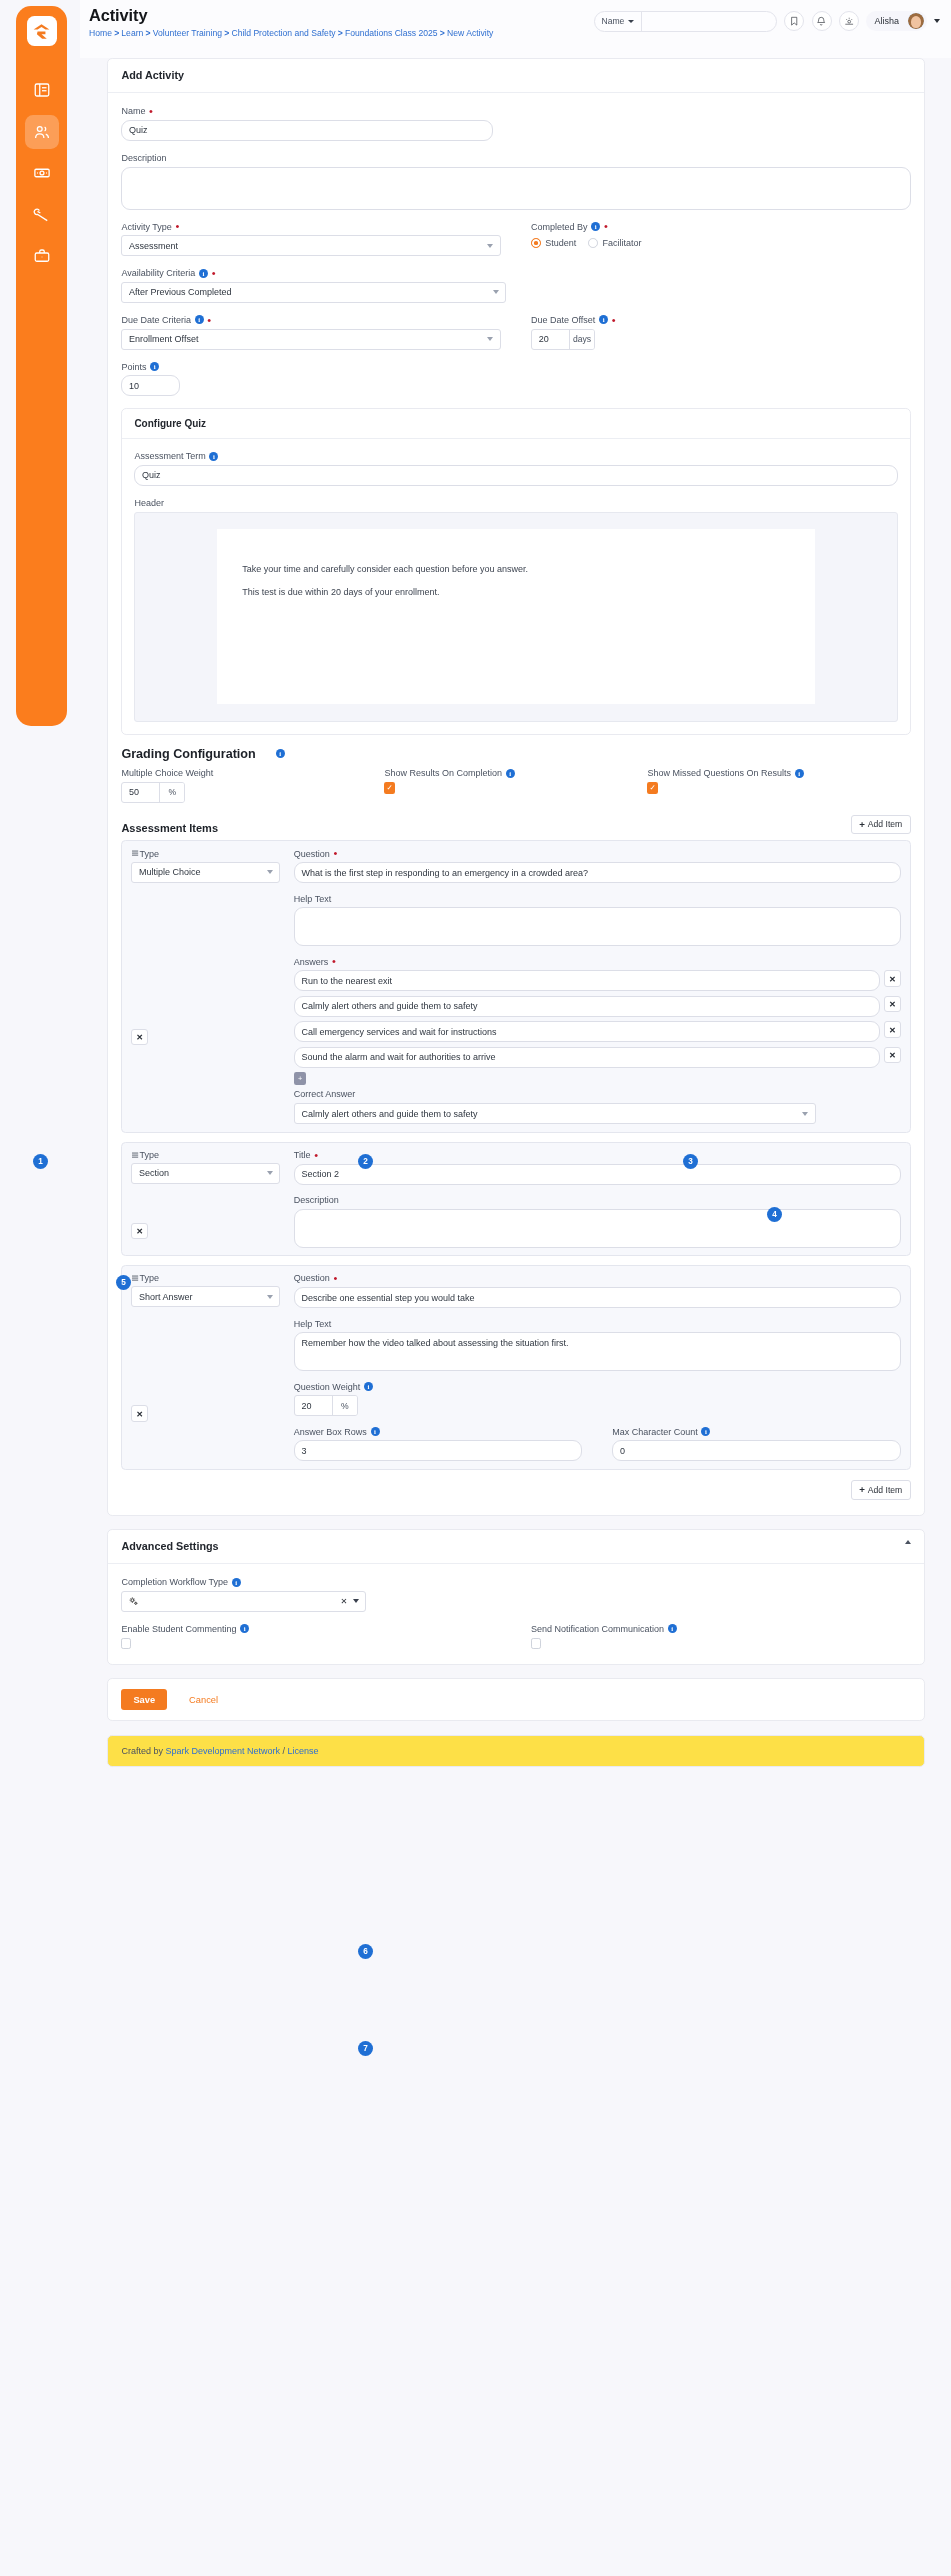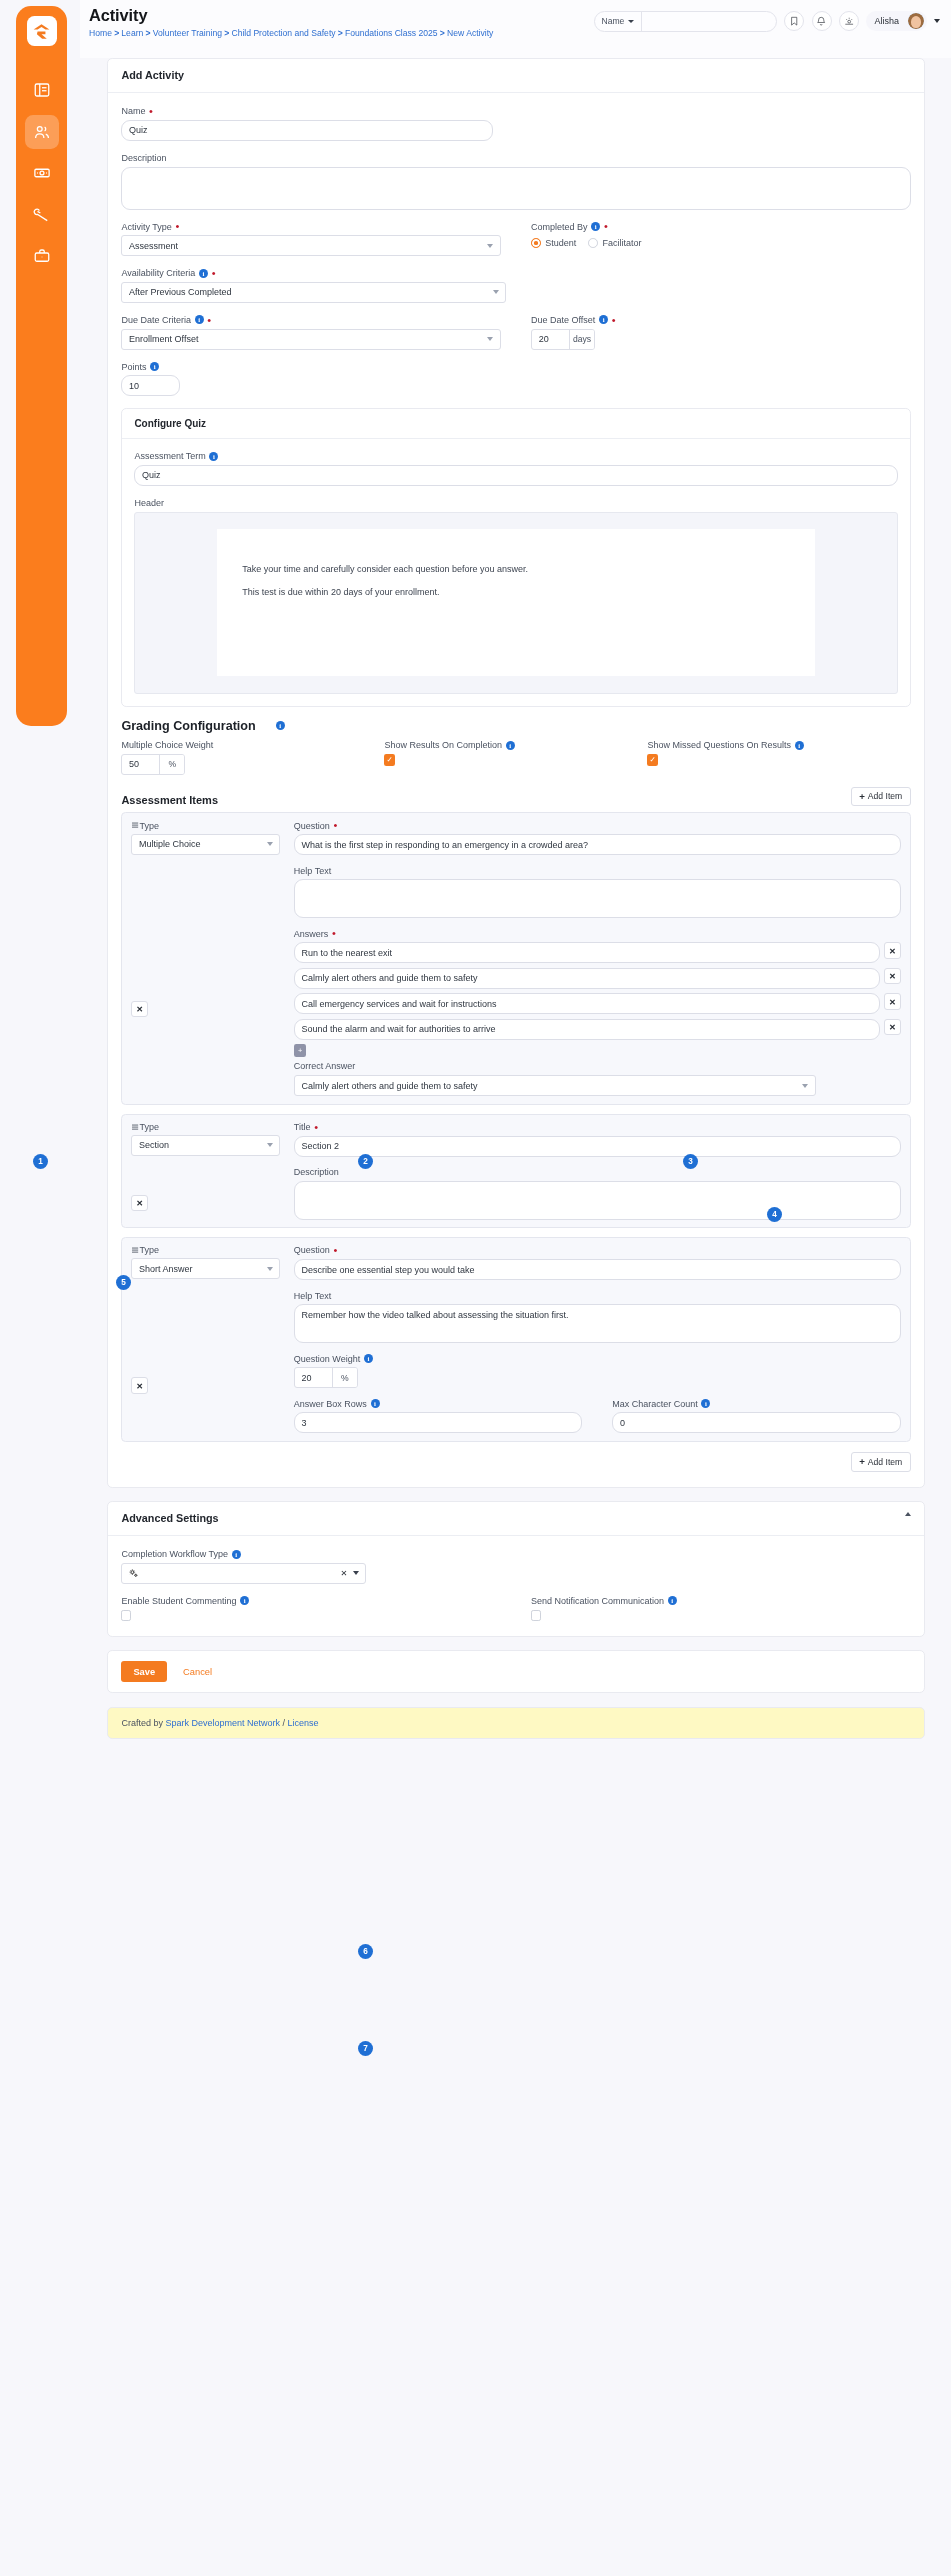--- a/index.html
+++ b/index.html
@@ -75,21 +75,21 @@
   .rdot{width:9.7px;height:9.7px;border-radius:50%;border:1.5px solid #cfd3dc;background:#fff;}
   .rdot.on{border-color:#f47b20;background:#f47b20;box-shadow:inset 0 0 0 1.9px #fff;}
   .grp{display:flex;border:0.7px solid #dcdee7;border-radius:3px;overflow:hidden;height:21px;width:64px;background:#fff;}
   .grp .v{flex:1;display:flex;align-items:center;padding:0 6.7px;font-size:9px;}
   .grp .u{width:25px;border-left:0.7px solid #dcdee7;display:flex;align-items:center;justify-content:center;font-size:8.6px;color:#4a5260;background:#fff;}
 
   
   .inner-card{border:0.7px solid #e9eaf0;border-radius:5.2px;margin:4.5px 0 0 0;background:#fff;}
   .inner-head{padding:9px 12px;border-bottom:0.7px solid #eceef3;font-size:10px;font-weight:bold;color:#22262d;}
   .inner-body{padding:12px;}
-  .rte{background:#f4f5fa;border:0.7px solid #e6e8ef;border-radius:3px;height:182px;padding:16.4px;display:flex;justify-content:center;}
+  .rte{background:#f4f5fa;border:0.7px solid #e6e8ef;border-radius:3px;height:210px;padding:16.4px;display:flex;justify-content:center;}
   .rte-page{background:#fff;width:82%;padding:34px 25px;font-size:9px;color:#3d4450;line-height:1.5;}
   .rte-page p{margin:0 0 9.7px 0;}
 
   
   .sect-title{font-size:12.6px;font-weight:bold;color:#1c2027;display:flex;align-items:center;gap:20px;margin:4.5px 0 7.4px 0;}
   .grade-row{display:flex;}
   .grade-col{width:33.33%;}
   .chk{width:10.4px;height:12px;border-radius:2.2px;background:#f47b20;color:#fff;font-size:7.4px;display:flex;align-items:center;justify-content:center;margin-top:3px;}
   .chk-empty{width:9.7px;height:11px;border-radius:2.2px;border:0.7px solid #cfd3dc;background:#fff;margin-top:3px;}
 
@@ -111,25 +111,25 @@
   .plus-sq{width:12.6px;height:12.6px;border-radius:2.2px;background:#8f93a8;color:#fff;display:flex;align-items:center;justify-content:center;font-size:7.4px;margin:1.5px 0 4.5px 0;}
   .item-footer{display:flex;justify-content:flex-end;padding:1.5px 0 0 0;}
 
   
   .adv-head{display:flex;align-items:flex-start;justify-content:space-between;}
   .up-chev{width:0;height:0;border-left:3.7px solid transparent;border-right:3.7px solid transparent;border-bottom:4.5px solid #4a5260;}
   .wf-fld{border:0.7px solid #dcdee7;border-radius:3px;background:#fff;height:21px;display:flex;align-items:center;justify-content:space-between;padding:0 6px;width:100%;}
   .wf-fld svg{width:11px;height:11px;stroke:#111;fill:none;stroke-width:1.6;}
   .wf-right{display:flex;align-items:center;gap:6px;font-size:8.2px;color:#2b3038;}
 
-  .actions{display:flex;align-items:center;gap:16px;}
+  .actions{display:flex;align-items:center;gap:22px;}
   .save-btn{background:#f47b20;color:#fff;border:0;border-radius:3px;padding:5.2px 12px;font-size:9.3px;font-weight:bold;font-family:inherit;}
   .cancel-link{color:#f47b20;font-size:9.3px;}
 
-  .footer-card{background:#fef9c3;border:0.7px solid #e9eaf0;border-radius:5.2px;margin:0 27px;padding:10.4px 13.4px;font-size:9px;color:#4a5260;}
+  .footer-card{background:#fde047;border:0.7px solid #e9eaf0;border-radius:5.2px;margin:0 27px;padding:10.4px 13.4px;font-size:9px;color:#4a5260;}
   .footer-card a{color:#2f6fd0;text-decoration:none;}
 
   
   .badge{
     position:absolute;width:15px;height:15px;border-radius:50%;
     background:#1f6fd4;color:#fff;font-size:8.2px;font-weight:bold;
     display:flex;align-items:center;justify-content:center;z-index:20;
     font-family:"Liberation Sans",sans-serif;
   }
 </style>

